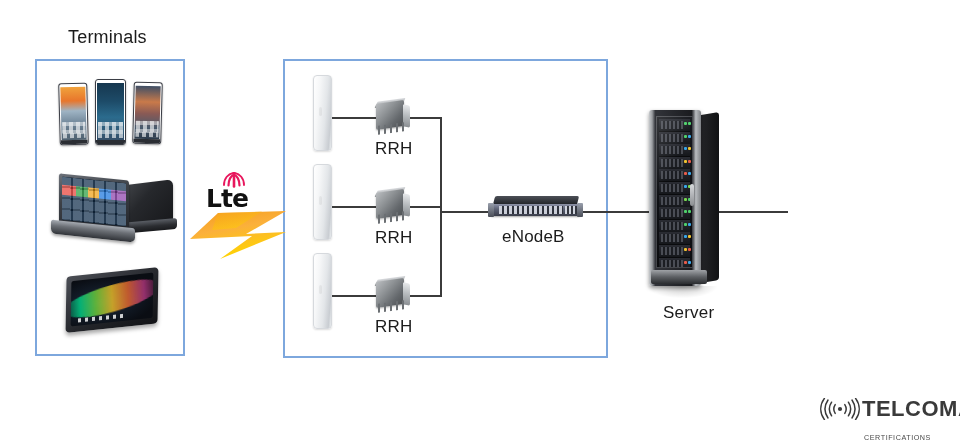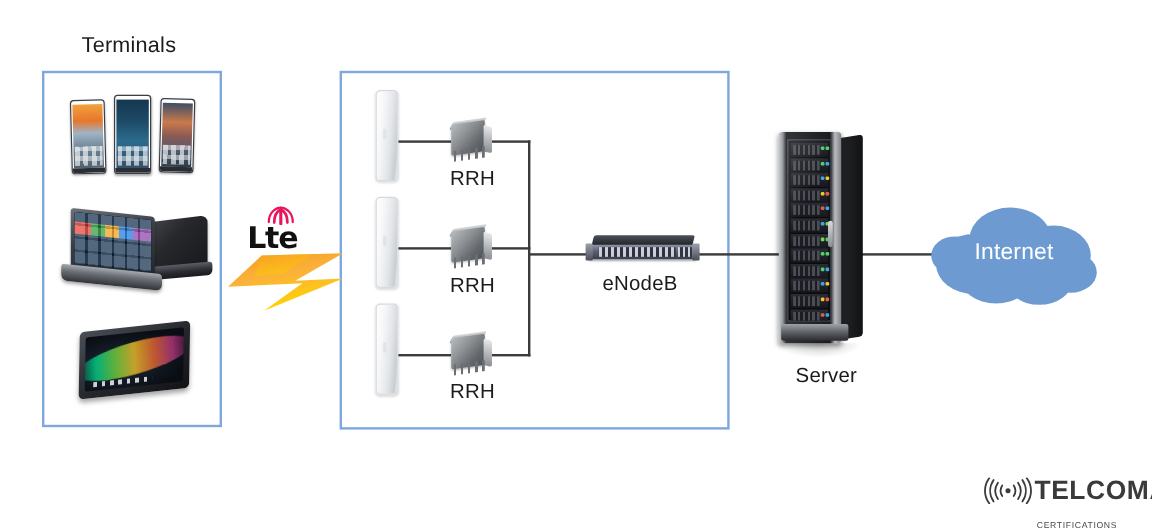--- a/index.html
+++ b/index.html
@@ -540,34 +540,20 @@
           </div>
       </div>
       <div class="srv-sheen"></div>
       <div class="srv-handle"></div>
       <div class="srv-base"></div>
     </div>
     <div class="srv-shadow"></div>
   </div>
   <div class="label" id="server-label">Server</div>
 
-  <div class="abs" id="cloud">
-    <svg viewBox="0 0 150 92" width="150" height="92">
-      <g fill="#6d9bd1">
-        <ellipse cx="42" cy="55" rx="32" ry="25"></ellipse>
-        <ellipse cx="72" cy="34" rx="34" ry="26"></ellipse>
-        <ellipse cx="108" cy="48" rx="31" ry="25"></ellipse>
-        <ellipse cx="60" cy="66" rx="30" ry="22"></ellipse>
-        <ellipse cx="96" cy="68" rx="28" ry="21"></ellipse>
-        <ellipse cx="122" cy="62" rx="22" ry="17"></ellipse>
-        <ellipse cx="26" cy="48" rx="20" ry="16"></ellipse>
-      </g>
-    </svg>
-    <div id="cloud-text">Internet</div>
-  </div>
 
   <div class="abs" id="telcoma">
     <svg id="telcoma-icon" viewBox="0 0 44 22">
       <g fill="none" stroke="#3a3a3a" stroke-linecap="round">
         <circle cx="22" cy="11" r="2.1" fill="#3a3a3a" stroke="none"></circle>
         <path d="M17.2 6.6 C 15.4 9.4, 15.4 12.6, 17.2 15.4" stroke-width="1.5"></path>
         <path d="M26.8 6.6 C 28.6 9.4, 28.6 12.6, 26.8 15.4" stroke-width="1.5"></path>
         <path d="M13.6 4.2 C 10.8 8.4, 10.8 13.6, 13.6 17.8" stroke-width="1.5"></path>
         <path d="M30.4 4.2 C 33.2 8.4, 33.2 13.6, 30.4 17.8" stroke-width="1.5"></path>
         <path d="M10.0 2.0 C 6.2 7.6, 6.2 14.4, 10.0 20.0" stroke-width="1.5"></path>

